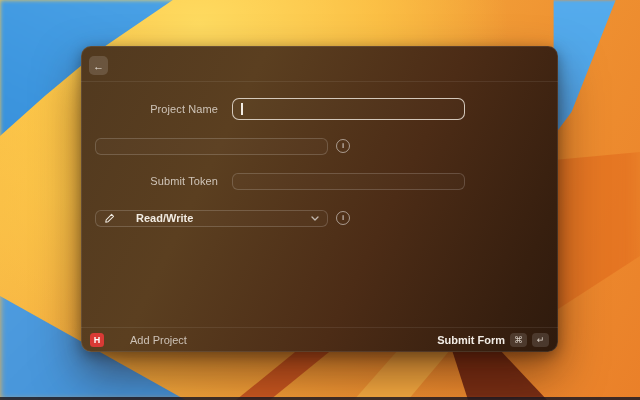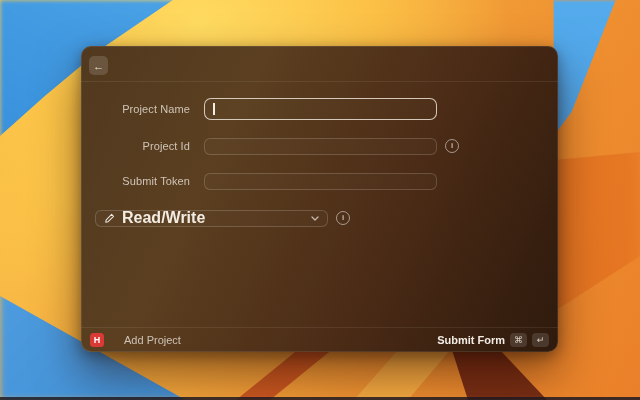--- a/index.html
+++ b/index.html
@@ -30,40 +30,40 @@
     background:linear-gradient(116deg,#51391f 0%,#5b3f20 30%,#4c2c16 62%,#371f0f 88%,#2e1a0d 100%);
     box-shadow:0 22px 45px rgba(40,10,0,.5),0 4px 14px rgba(0,0,0,.35),inset 0 0 0 1px rgba(255,255,255,.09);}
   .win-header{position:absolute;left:0;top:0;width:100%;height:35px;
     border-bottom:1px solid rgba(255,255,255,.08);}
   .back-btn{position:absolute;left:8px;top:10px;width:19px;height:19px;border-radius:5px;
     background:rgba(255,255,255,.14);display:flex;align-items:center;justify-content:center;
     color:#ece5dc;font-size:11px;cursor:pointer;}
 
   .row{position:absolute;left:0;width:100%;height:24px;display:flex;align-items:center;}
   .row.r1{top:51px;} .row.r2{top:88px;} .row.r3{top:123px;} .row.r4{top:160px;}
-  .row-label{width:109px;flex:none;text-align:right;font-size:11px;color:#cfc4b8;letter-spacing:.1px;}
+  .row-label{width:109px;flex:none;text-align:right;font-size:11px;color:#cfc4b8;letter-spacing:.1px;padding-left:28px;}
   .row-field{margin-left:14px;width:233px;flex:none;position:relative;box-sizing:border-box;}
   .field-input{box-sizing:border-box;width:233px;height:17px;border:1px solid rgba(255,255,255,.17);
     border-radius:6px;background:rgba(255,255,255,.02);display:flex;align-items:center;padding:0 8px;}
   .field-input.focused{height:22px;border:1px solid rgba(222,213,201,.92);border-radius:7px;
     background:rgba(255,255,255,.015);}
   .caret{width:1.5px;height:12px;background:#f2ece4;animation:blink 1.1s steps(1) infinite;}
   @keyframes blink{50%{opacity:0;}}
   .dropdown{cursor:pointer;}
-  .dd-text{font-size:16px;font-weight:600;color:#f2ece3;margin-left:7px;}
+  .dd-text{font-size:11px;font-weight:600;color:#f2ece3;margin-left:21px;}
   .dd-chevron{margin-left:auto;display:flex;align-items:center;}
   .info-badge{margin-left:8px;width:12px;height:12px;flex:none;border:1px solid rgba(255,255,255,.5);
     border-radius:50%;display:flex;align-items:center;justify-content:center;
     font-size:8px;line-height:1;color:rgba(255,255,255,.65);font-weight:600;cursor:default;}
 
   .win-footer{position:absolute;left:0;bottom:0;width:100%;height:25px;box-sizing:border-box;
     border-top:1px solid rgba(255,255,255,.08);display:flex;align-items:center;padding:0 9px;}
   .app-icon{width:14px;height:14px;border-radius:3.5px;background:#d93a35;flex:none;
     display:flex;align-items:center;justify-content:center;color:#fff;font-size:9px;font-weight:bold;}
-  .cmd-title{margin-left:20px;font-size:11px;color:#cdc2b7;}
+  .cmd-title{margin-left:26px;font-size:11px;color:#cdc2b7;}
   .footer-spacer{flex:1;}
   .submit-btn{display:flex;align-items:center;cursor:pointer;justify-content:flex-end;}
   .submit-label{font-size:11px;font-weight:600;color:#f2ece5;}
   .keycap{margin-left:5px;width:17px;height:14px;border-radius:4px;background:rgba(255,255,255,.13);
     display:flex;align-items:center;justify-content:center;font-size:9px;color:#d8cec4;}
 </style>
 </head>
 <body>
 
 <div class="screen">
@@ -91,21 +91,20 @@
     <div class="row r1">
       <div class="row-label">Project Name</div>
       <div class="row-field">
         <div class="field-input focused">
           <span class="caret"></span>
         </div>
       </div>
     </div>
 
     <div class="row r2">
-      <div class="row-label">Project Id</div>
       <div class="row-field">
         <div class="field-input"></div>
       </div>
       <div class="info-badge">i</div>
     </div>
 
     <div class="row r3">
       <div class="row-label">Submit Token</div>
       <div class="row-field">
         <div class="field-input"></div>

